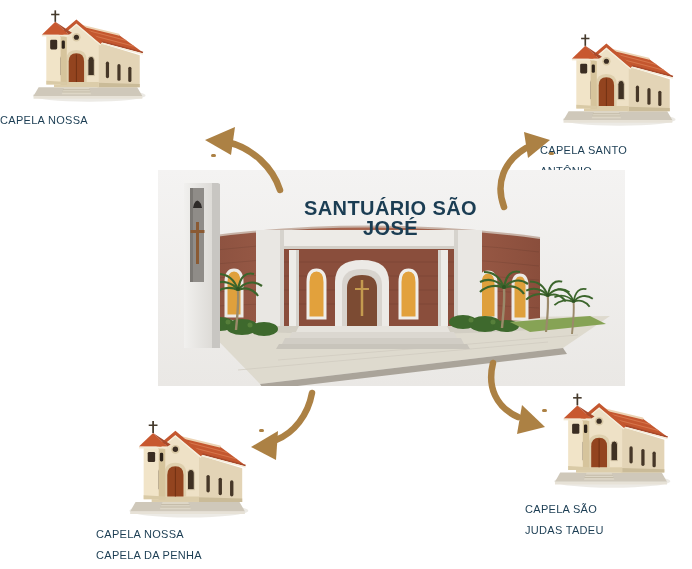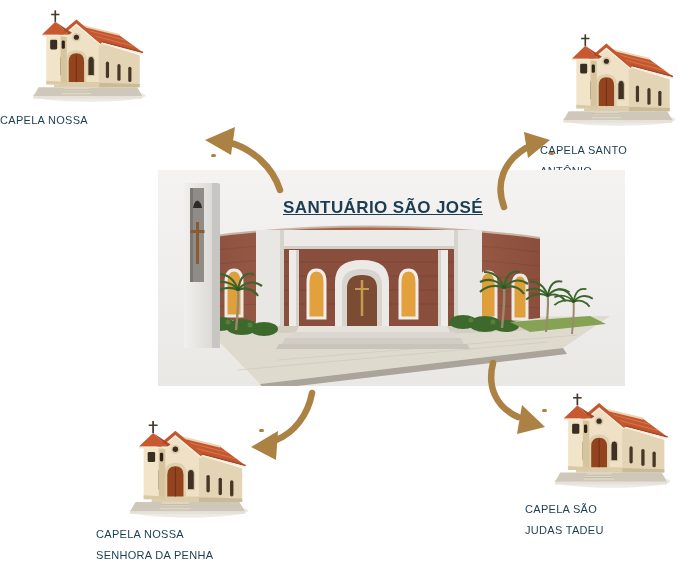--- a/index.html
+++ b/index.html
@@ -4,23 +4,23 @@
 <style>
   html,body{margin:0;padding:0;background:#ffffff;}
   .stage{position:relative;width:692px;height:569px;background:#ffffff;overflow:hidden;
          font-family:"Liberation Sans",sans-serif;}
   .chapel-fig{position:absolute;}
   .chapel-fig svg{display:block;}
   .chapel-label{position:absolute;color:var(--label-text,#1b3d53);font-weight:400;
                 font-size:11px;line-height:21px;text-align:left;letter-spacing:.3px;}
   .photo{position:absolute;left:158px;top:170px;width:467px;height:216px;}
   .photo svg{display:block;}
-  .center-title{position:absolute;left:125px;top:28px;width:215px;
-                color:var(--label-text,#1b3d53);font-weight:800;font-size:17px;
-                letter-spacing:.4px;line-height:20px;text-decoration:underline;}
+  .center-title{position:absolute;left:125px;top:28px;width:215px;text-align:center;
+                color:var(--label-text,#1b3d53);font-weight:800;font-size:20px;
+                letter-spacing:.4px;line-height:20px;}
   .arrow{position:absolute;}
   .arrow path.stroke{stroke:var(--arrow,#ac8144);stroke-width:6.5;fill:none;stroke-linecap:round;}
   .arrow polygon,.arrow rect{fill:var(--arrow,#ac8144);}
 </style>
 </head>
 <body>
 
 <div class="stage">
 
   <svg width="0" height="0" style="position:absolute">
@@ -99,21 +99,21 @@
     <div>ANTÔNIO</div>
   </div>
 
   <figure class="chapel-fig" style="left:118px;top:410px;margin:0">
     <svg width="135" height="115" viewBox="0 0 200 170">
         <use href="#chapel"></use>
       </svg>
   </figure>
   <div class="chapel-label" style="left:96px;top:524px;width:190px">
     <div>CAPELA NOSSA</div>
-    <div>SENHORA DA PENHA</div>
+    <div>CAPELA DA PENHA</div>
   </div>
 
   <figure class="chapel-fig" style="left:543px;top:383px;margin:0">
     <svg width="132" height="112" viewBox="0 0 200 170">
         <use href="#chapel"></use>
       </svg>
   </figure>
   <div class="chapel-label" style="left:525px;top:499px;width:170px">
     <div>CAPELA SÃO</div>
     <div>JUDAS TADEU</div>

